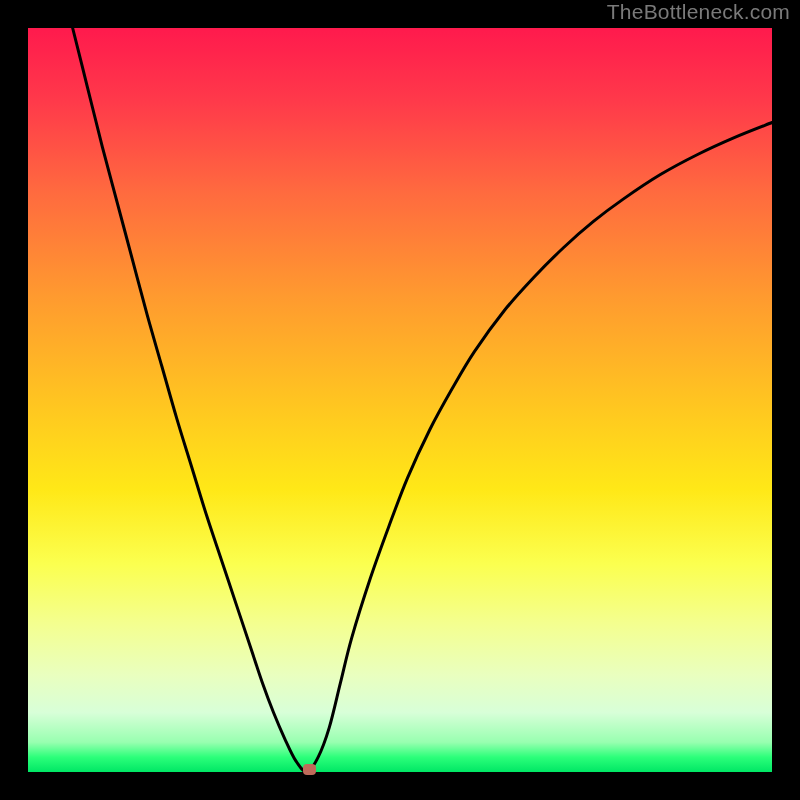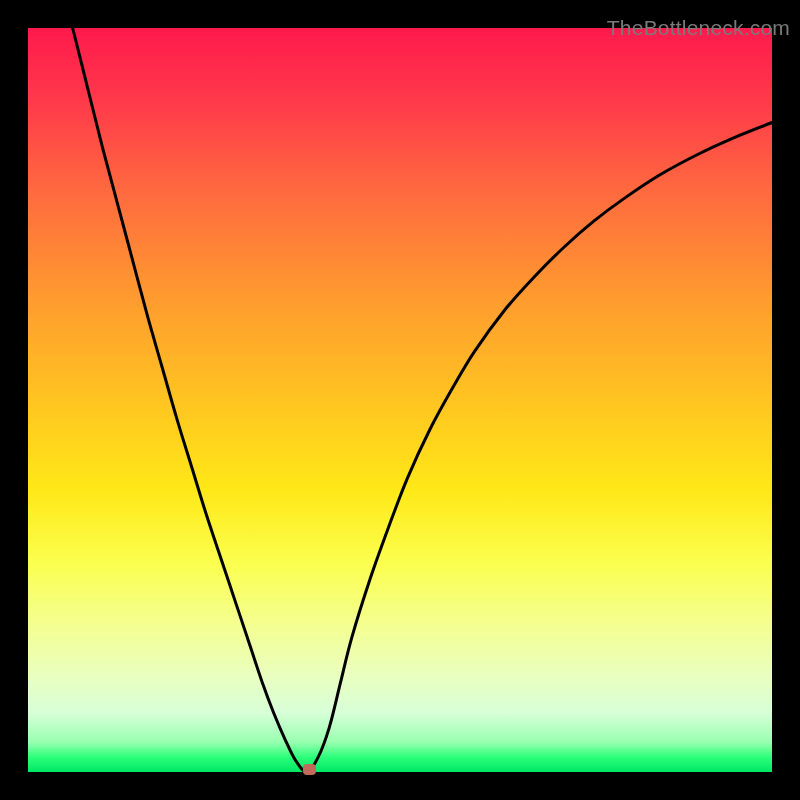--- a/index.html
+++ b/index.html
@@ -36,21 +36,21 @@
       #f4ff8f 80%,
       #e9ffbf 87%,
       #d8ffd8 92%,
       #98ffb0 96%,
       #2cff7a 98%,
       #00e765 100%
     );
   }
   .watermark {
     position: absolute;
-    top: 16px;
+    top: 0;
     right: 10px;
     color: #7a7a7a;
     font-size: 21px;
     font-weight: 500;
     letter-spacing: 0.2px;
     user-select: none;
   }
   svg.curve {
     position: absolute;
     left: 0;

